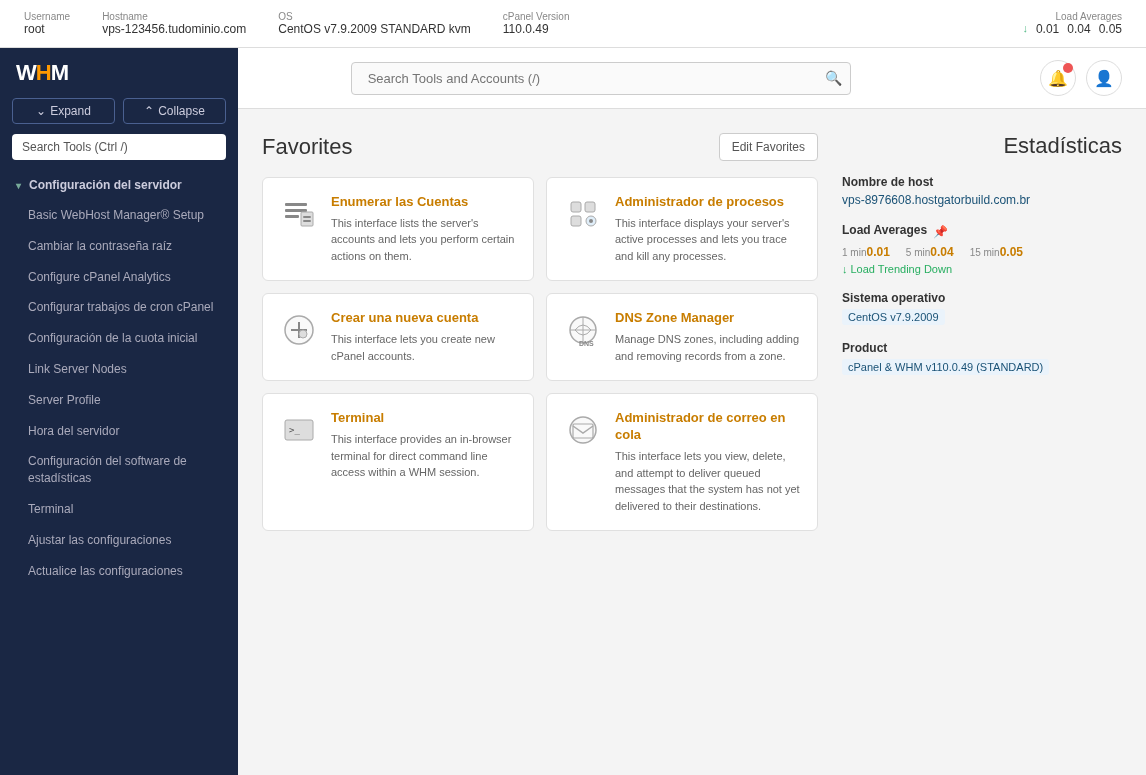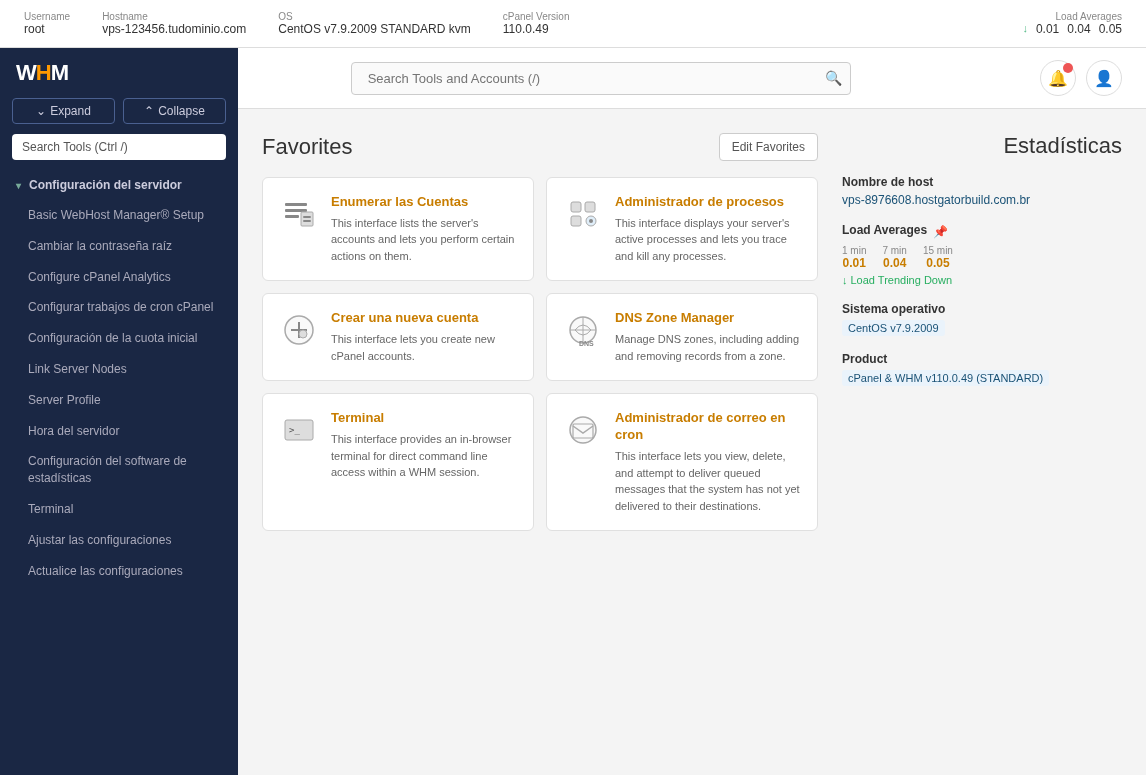--- a/index.html
+++ b/index.html
@@ -228,21 +228,21 @@
 
     
     .stats-panel { width: 280px; flex-shrink: 0; }
     .stats-title { font-size: 22px; font-weight: 300; color: #333; margin-bottom: 16px; text-align: right; }
     .stats-section { margin-bottom: 16px; }
     .stats-label { font-size: 12px; font-weight: 700; color: #333; margin-bottom: 4px; }
     .stats-value { font-size: 12px; color: #555; }
     .stats-value.link { color: #1a5276; }
     .stats-value.highlight { color: #1a5276; font-size: 11px; padding: 2px 6px; background: #eaf3fb; border-radius: 3px; display: inline-block; }
     .load-grid { display: flex; gap: 16px; margin-top: 4px; }
-    .load-col { display: flex; flex-direction: column; align-items: center; }
+    .load-col { display: flex; flex-direction: row; align-items: center; }
     .load-col .period { font-size: 10px; color: #888; }
     .load-col .val { font-size: 12px; color: #c87d00; font-weight: 600; }
     .load-trending { font-size: 11px; color: #27ae60; cursor: pointer; display: flex; align-items: center; gap: 3px; margin-top: 4px; }
     .load-avg-header { display: flex; align-items: center; gap: 6px; }
     .load-avg-header .pin-icon { color: #3a7; font-size: 12px; }
   </style>
 </head>
 <body>
 
 <div class="top-bar">
@@ -424,21 +424,21 @@
 
           <div class="fav-card">
             <div class="fav-icon">
               <svg width="36" height="36" viewBox="0 0 36 36" fill="none">
                 <circle cx="18" cy="18" r="13" stroke="#aaa" stroke-width="1.5" fill="#f9f9f9"></circle>
                 <path d="M8 14 L18 21 L28 14" stroke="#aaa" stroke-width="1.5" fill="none"></path>
                 <rect x="8" y="12" width="20" height="14" rx="1" fill="none" stroke="#aaa" stroke-width="1.2"></rect>
               </svg>
             </div>
             <div class="fav-content">
-              <div class="fav-title">Administrador de correo en cron</div>
+              <div class="fav-title">Administrador de correo en cola</div>
               <div class="fav-desc">This interface lets you view, delete, and attempt to deliver queued messages that the system has not yet delivered to their destinations.</div>
             </div>
           </div>
 
         </div>
       </div>
 
       <div class="stats-panel">
         <h2 class="stats-title">Estadísticas</h2>
 
@@ -451,21 +451,21 @@
           <div class="load-avg-header">
             <div class="stats-label">Load Averages</div>
             <span class="pin-icon">📌</span>
           </div>
           <div class="load-grid">
             <div class="load-col">
               <span class="period">1 min</span>
               <span class="val">0.01</span>
             </div>
             <div class="load-col">
-              <span class="period">7 min</span>
+              <span class="period">5 min</span>
               <span class="val">0.04</span>
             </div>
             <div class="load-col">
               <span class="period">15 min</span>
               <span class="val">0.05</span>
             </div>
           </div>
           <div class="load-trending">
             <span>↓</span>
             <span>Load Trending Down</span>

